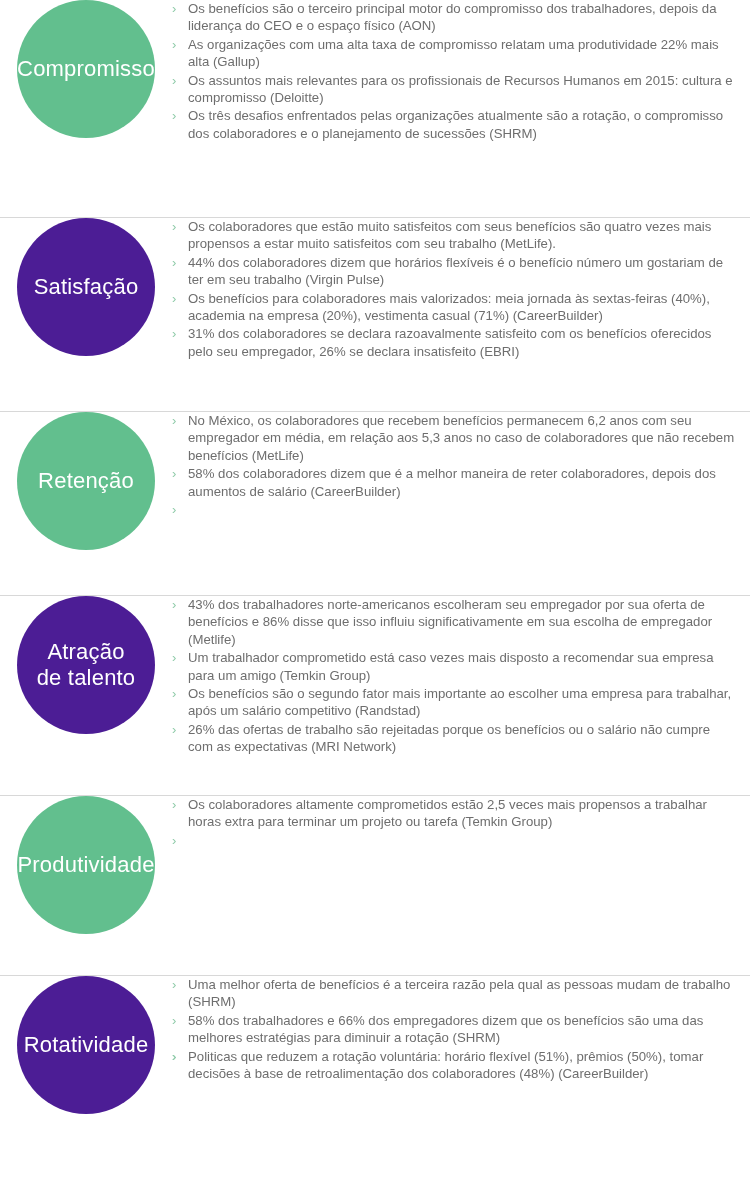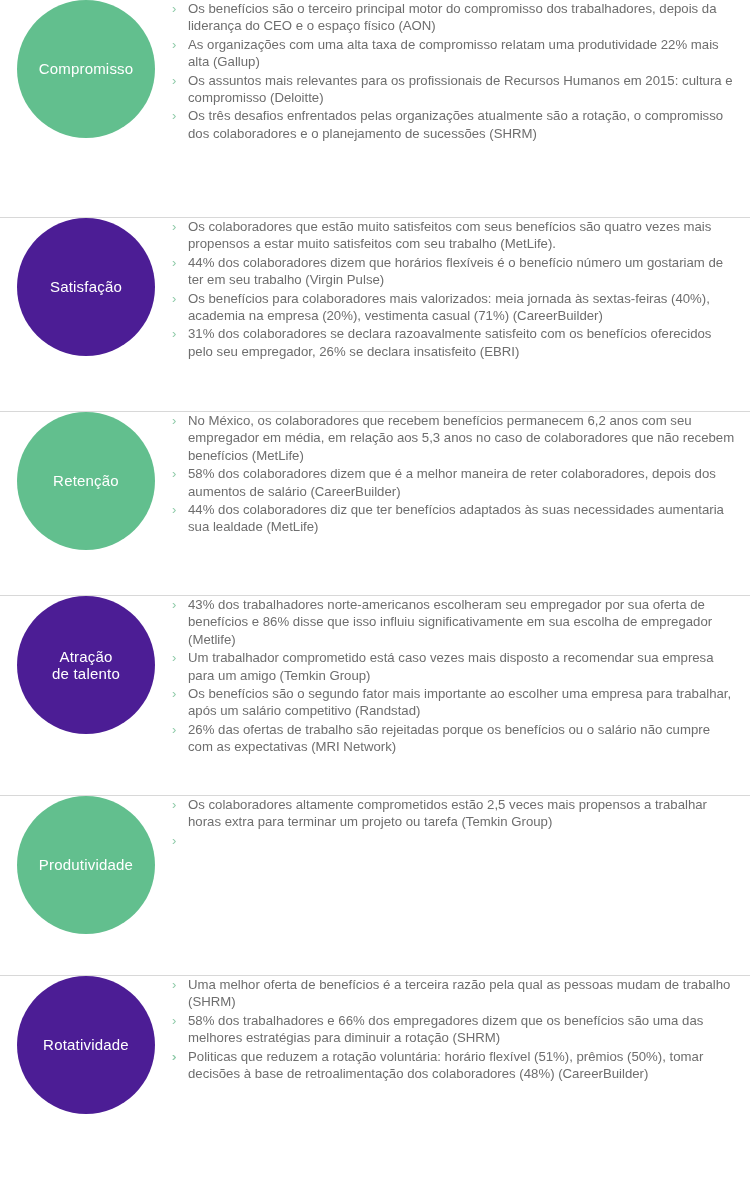--- a/index.html
+++ b/index.html
@@ -39,21 +39,21 @@
   }
   .circle {
     width: 138px;
     height: 138px;
     border-radius: 50%;
     display: flex;
     align-items: center;
     justify-content: center;
     text-align: center;
     color: #ffffff;
-    font-size: 15px;
+    font-size: 22px;
     font-weight: 400;
     line-height: 1.16;
     letter-spacing: 0.2px;
     box-sizing: border-box;
     padding: 4px;
   }
   .circle.green { background: #62bf8e; }
   .circle.gray  { background: #4c1d95; }
 
   .bullets-col {
@@ -136,21 +136,21 @@
         <div class="circle green">
           <div>
             <div>Retenção</div>
           </div>
         </div>
       </div>
       <div class="bullets-col">
         <ul class="bullets">
           <li><span class="chev">›</span><span>No México, os colaboradores que recebem benefícios permanecem 6,2 anos com seu empregador em média, em relação aos 5,3 anos no caso de colaboradores que não recebem benefícios (MetLife)</span></li>
           <li><span class="chev">›</span><span>58% dos colaboradores dizem que é a melhor maneira de reter colaboradores, depois dos aumentos de salário (CareerBuilder)</span></li>
-          <li><span class="chev">›</span><span>44% dos colaboradores diz que ter benefícios adaptados às suas necessidades aumentaria sua lealdade (MetLife)</span></li>
+          <li><span class="chev">›</span></li>
         </ul>
       </div>
     </div>
     <div class="section s-atracao">
       <div class="circle-col">
         <div class="circle gray">
           <div>
             <div>Atração</div>
             <div>de talento</div>
           </div>

